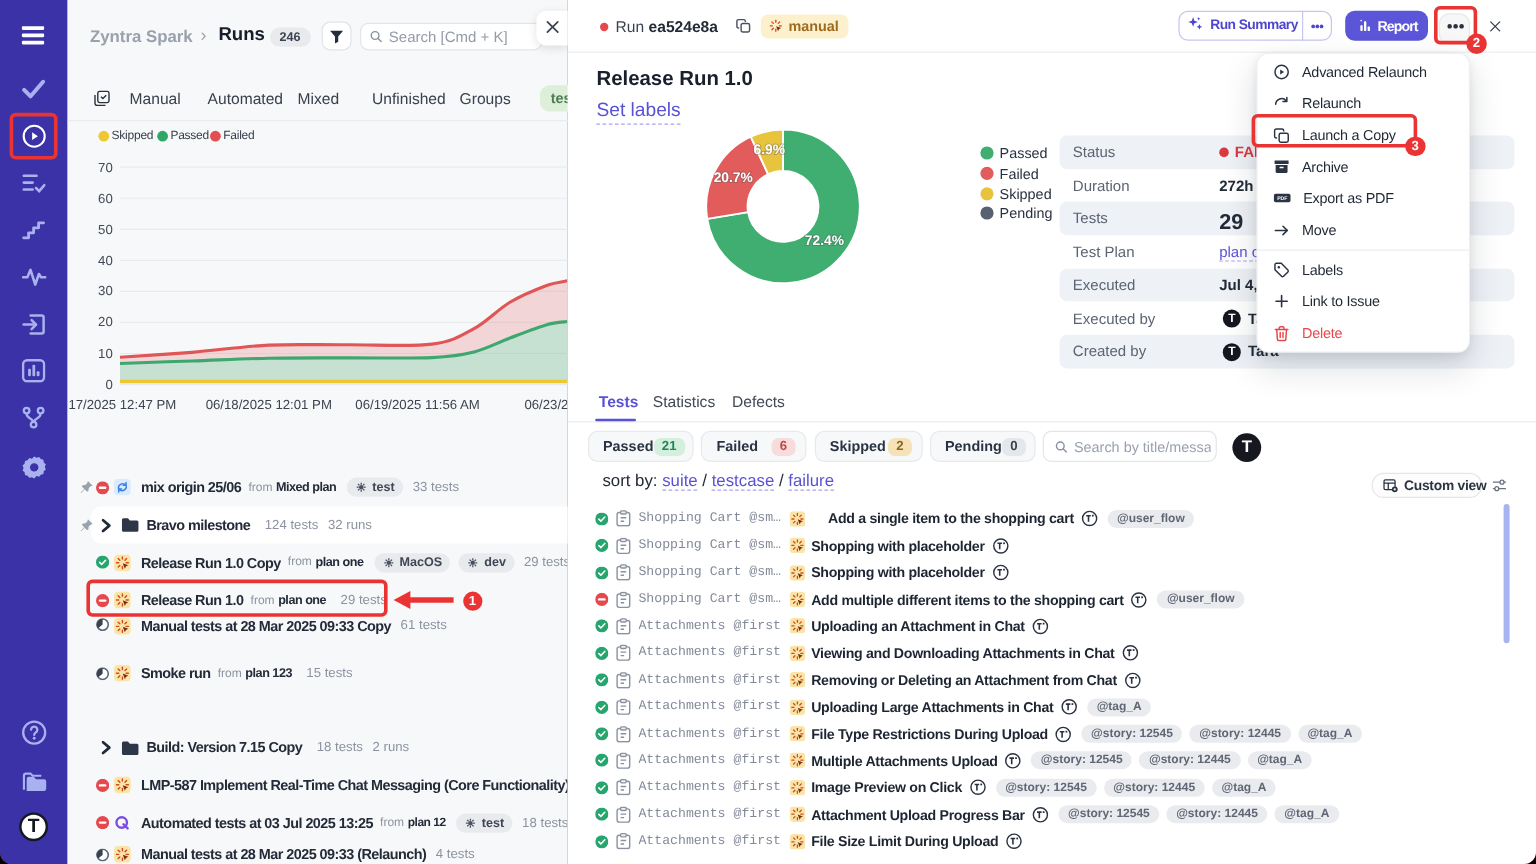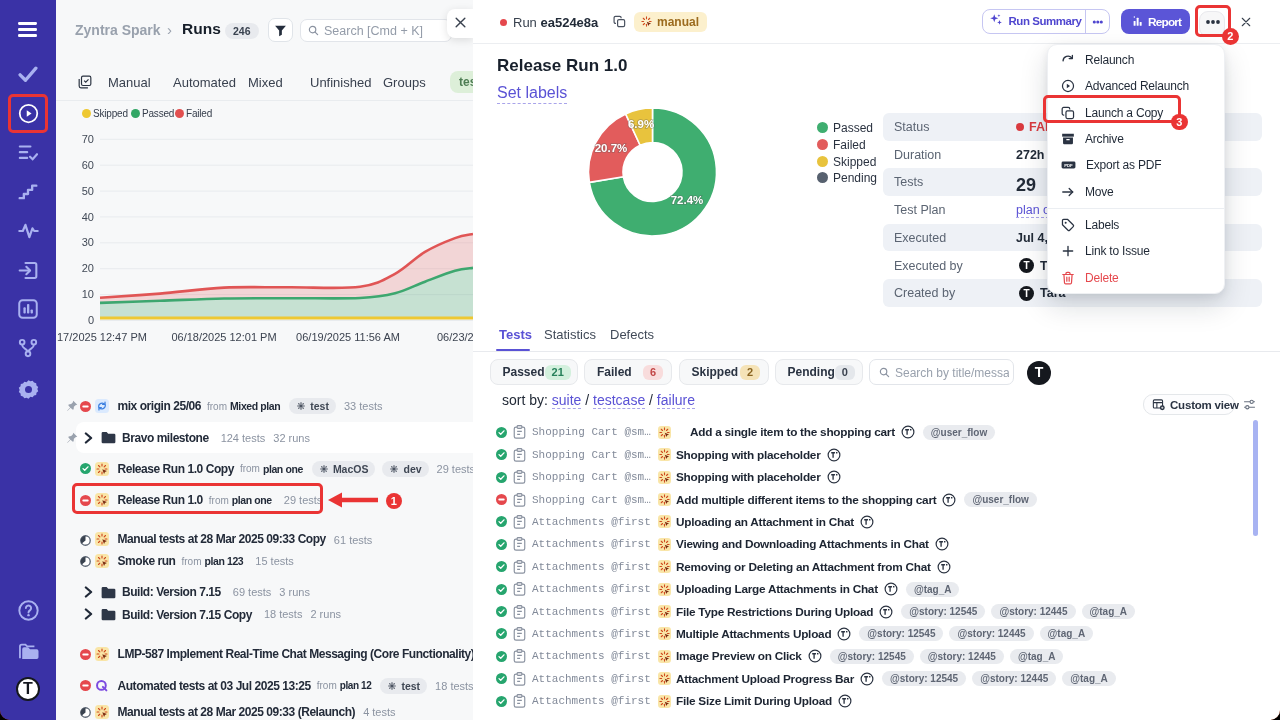--- a/index.html
+++ b/index.html
@@ -197,21 +197,21 @@
             <path d="M18 6 l-2.3 2.3"></path>
             <path d="M20.5 12 h-3.2"></path>
           </g>
           <path d="M12.5 12.5 l8 3 -3.4 1.6 -1.6 3.4z" fill="#7c2d12"></path>
         </svg>
 <span class="rt" style="margin-left:9px">Release Run 1.0</span>
 <span class="gray" style="margin-left:6px;font-size:10px">from</span>
 <span class="rt" style="margin-left:3px;font-size:10.5px;letter-spacing:-0.4px">plan one</span>
 <span class="gray" style="margin-left:12px;font-size:11px">29 tests</span>
 </div>
-<div class="row" style="top:515px;display:flex;align-items:flex-end;padding-left:24px;overflow:hidden">
+<div class="row" style="top:515px;display:flex;align-items:flex-start;padding-left:24px;overflow:hidden">
 <svg width="11" height="11" viewBox="0 0 20 20">
           <circle cx="10" cy="10" r="8.6" fill="#fff" stroke="#5c6674" stroke-width="2.4"></circle>
           <path d="M10 10 L10 1.5 A8.5 8.5 0 0 0 3.2 15.4 Z" fill="#39424f"></path>
         </svg>
 <svg style="margin-left:3.5px" width="14" height="14" viewBox="0 0 24 24">
           <rect width="24" height="24" rx="6" fill="#f9e5a7"></rect>
           <g stroke="#cf4b20" stroke-width="2" stroke-linecap="round">
             <path d="M12 3.5 v3.2"></path>
             <path d="M6 6 l2.3 2.3"></path>
             <path d="M3.5 12 h3.2"></path>
@@ -241,32 +241,21 @@
             <path d="M18 6 l-2.3 2.3"></path>
             <path d="M20.5 12 h-3.2"></path>
           </g>
           <path d="M12.5 12.5 l8 3 -3.4 1.6 -1.6 3.4z" fill="#7c2d12"></path>
         </svg>
 <span class="rt" style="margin-left:9px">Smoke run</span>
 <span class="gray" style="margin-left:6px;font-size:10px">from</span>
 <span class="rt" style="margin-left:3px;font-size:10.5px;letter-spacing:-0.4px">plan 123</span>
 <span class="gray" style="margin-left:12px;font-size:11px">15 tests</span>
 </div>
-<div class="row" style="top:576.5px;display:flex;align-items:center;padding-left:28px;overflow:hidden">
-<svg width="9" height="12" viewBox="0 0 12 16">
-          <path d="M2.5 2 L9.5 8 L2.5 14" stroke="#202938" stroke-width="3" fill="none" stroke-linecap="round" stroke-linejoin="round"></path>
-        </svg>
-<svg style="margin-left:8px" width="15" height="13" viewBox="0 0 24 20">
-          <path d="M1 3 a2 2 0 0 1 2 -2 h6 l2.5 3 H21 a2 2 0 0 1 2 2 v11 a2 2 0 0 1 -2 2 H3 a2 2 0 0 1 -2 -2 z" fill="#2e3747"></path>
-        </svg>
-<span class="rt" style="margin-left:6px">Build: Version 7.15</span>
-<span class="gray" style="margin-left:12px;font-size:11px">69 tests</span>
-<span class="gray" style="margin-left:8px;font-size:11px">3 runs</span>
-</div>
-<div class="row" style="top:607.5px;display:flex;padding-left:28px;overflow:hidden">
+<div class="row" style="top:607.5px;display:flex;align-items:center;padding-left:28px;overflow:hidden">
 <svg width="9" height="12" viewBox="0 0 12 16">
           <path d="M2.5 2 L9.5 8 L2.5 14" stroke="#202938" stroke-width="3" fill="none" stroke-linecap="round" stroke-linejoin="round"></path>
         </svg>
 <svg style="margin-left:8px" width="15" height="13" viewBox="0 0 24 20">
           <path d="M1 3 a2 2 0 0 1 2 -2 h6 l2.5 3 H21 a2 2 0 0 1 2 2 v11 a2 2 0 0 1 -2 2 H3 a2 2 0 0 1 -2 -2 z" fill="#2e3747"></path>
         </svg>
 <span class="rt" style="margin-left:6px">Build: Version 7.15 Copy</span>
 <span class="gray" style="margin-left:12px;font-size:11px">18 tests</span>
 <span class="gray" style="margin-left:8px;font-size:11px">2 runs</span>
 </div>
@@ -925,33 +914,33 @@
           <circle cx="10" cy="10" r="8.4" fill="none" stroke="#2a3240" stroke-width="1.7"></circle>
           <path d="M6 6.8 h5.4 M8.7 6.8 v7.2" stroke="#2a3240" stroke-width="1.9"></path>
           <rect x="12.8" y="5.7" width="2.1" height="2.1" fill="#2a3240"></rect>
         </svg>
       </div>
 
 </div>
 <div id="menu" style="position:absolute;left:1047px;top:44px;width:178px;background:#fff;border:1px solid #eef0f3;border-radius:10px;box-shadow:0 12px 28px rgba(16,24,40,.15),0 3px 8px rgba(16,24,40,.08);padding:2px 0">
 <div class="mitem">
         <svg width="14" height="14" viewBox="0 0 24 24">
+          <circle cx="12" cy="12" r="9.5" fill="none" stroke="#2a3342" stroke-width="2.1"></circle>
+          <path d="M10 8.3 L15.5 12 L10 15.7 Z" fill="#2a3342"></path>
+        </svg>
+        <span>Advanced Relaunch</span>
+      </div>
+<div class="mitem">
+        <svg width="14" height="14" viewBox="0 0 24 24">
           <g fill="none" stroke="#2a3342" stroke-width="2.2" stroke-linecap="round" stroke-linejoin="round">
             <path d="M3.5 13.5 a8.5 8.5 0 0 1 15 -5"></path>
             <path d="M19.5 4 v5.5 h-5.5"></path>
           </g>
         </svg>
         <span>Relaunch</span>
-      </div>
-<div class="mitem">
-        <svg width="14" height="14" viewBox="0 0 24 24">
-          <circle cx="12" cy="12" r="9.5" fill="none" stroke="#2a3342" stroke-width="2.1"></circle>
-          <path d="M10 8.3 L15.5 12 L10 15.7 Z" fill="#2a3342"></path>
-        </svg>
-        <span>Advanced Relaunch</span>
       </div>
 <div class="mitem">
         <svg width="14" height="14" viewBox="0 0 24 24">
           <g fill="none" stroke="#2a3342" stroke-width="2.1">
             <rect x="8.5" y="8.5" width="13" height="13" rx="2.5"></rect>
             <path d="M5.5 15.5 h-1 a2.5 2.5 0 0 1 -2.5 -2.5 v-8 a2.5 2.5 0 0 1 2.5 -2.5 h8 a2.5 2.5 0 0 1 2.5 2.5 v1"></path>
           </g>
         </svg>
         <span>Launch a Copy</span>
       </div>

